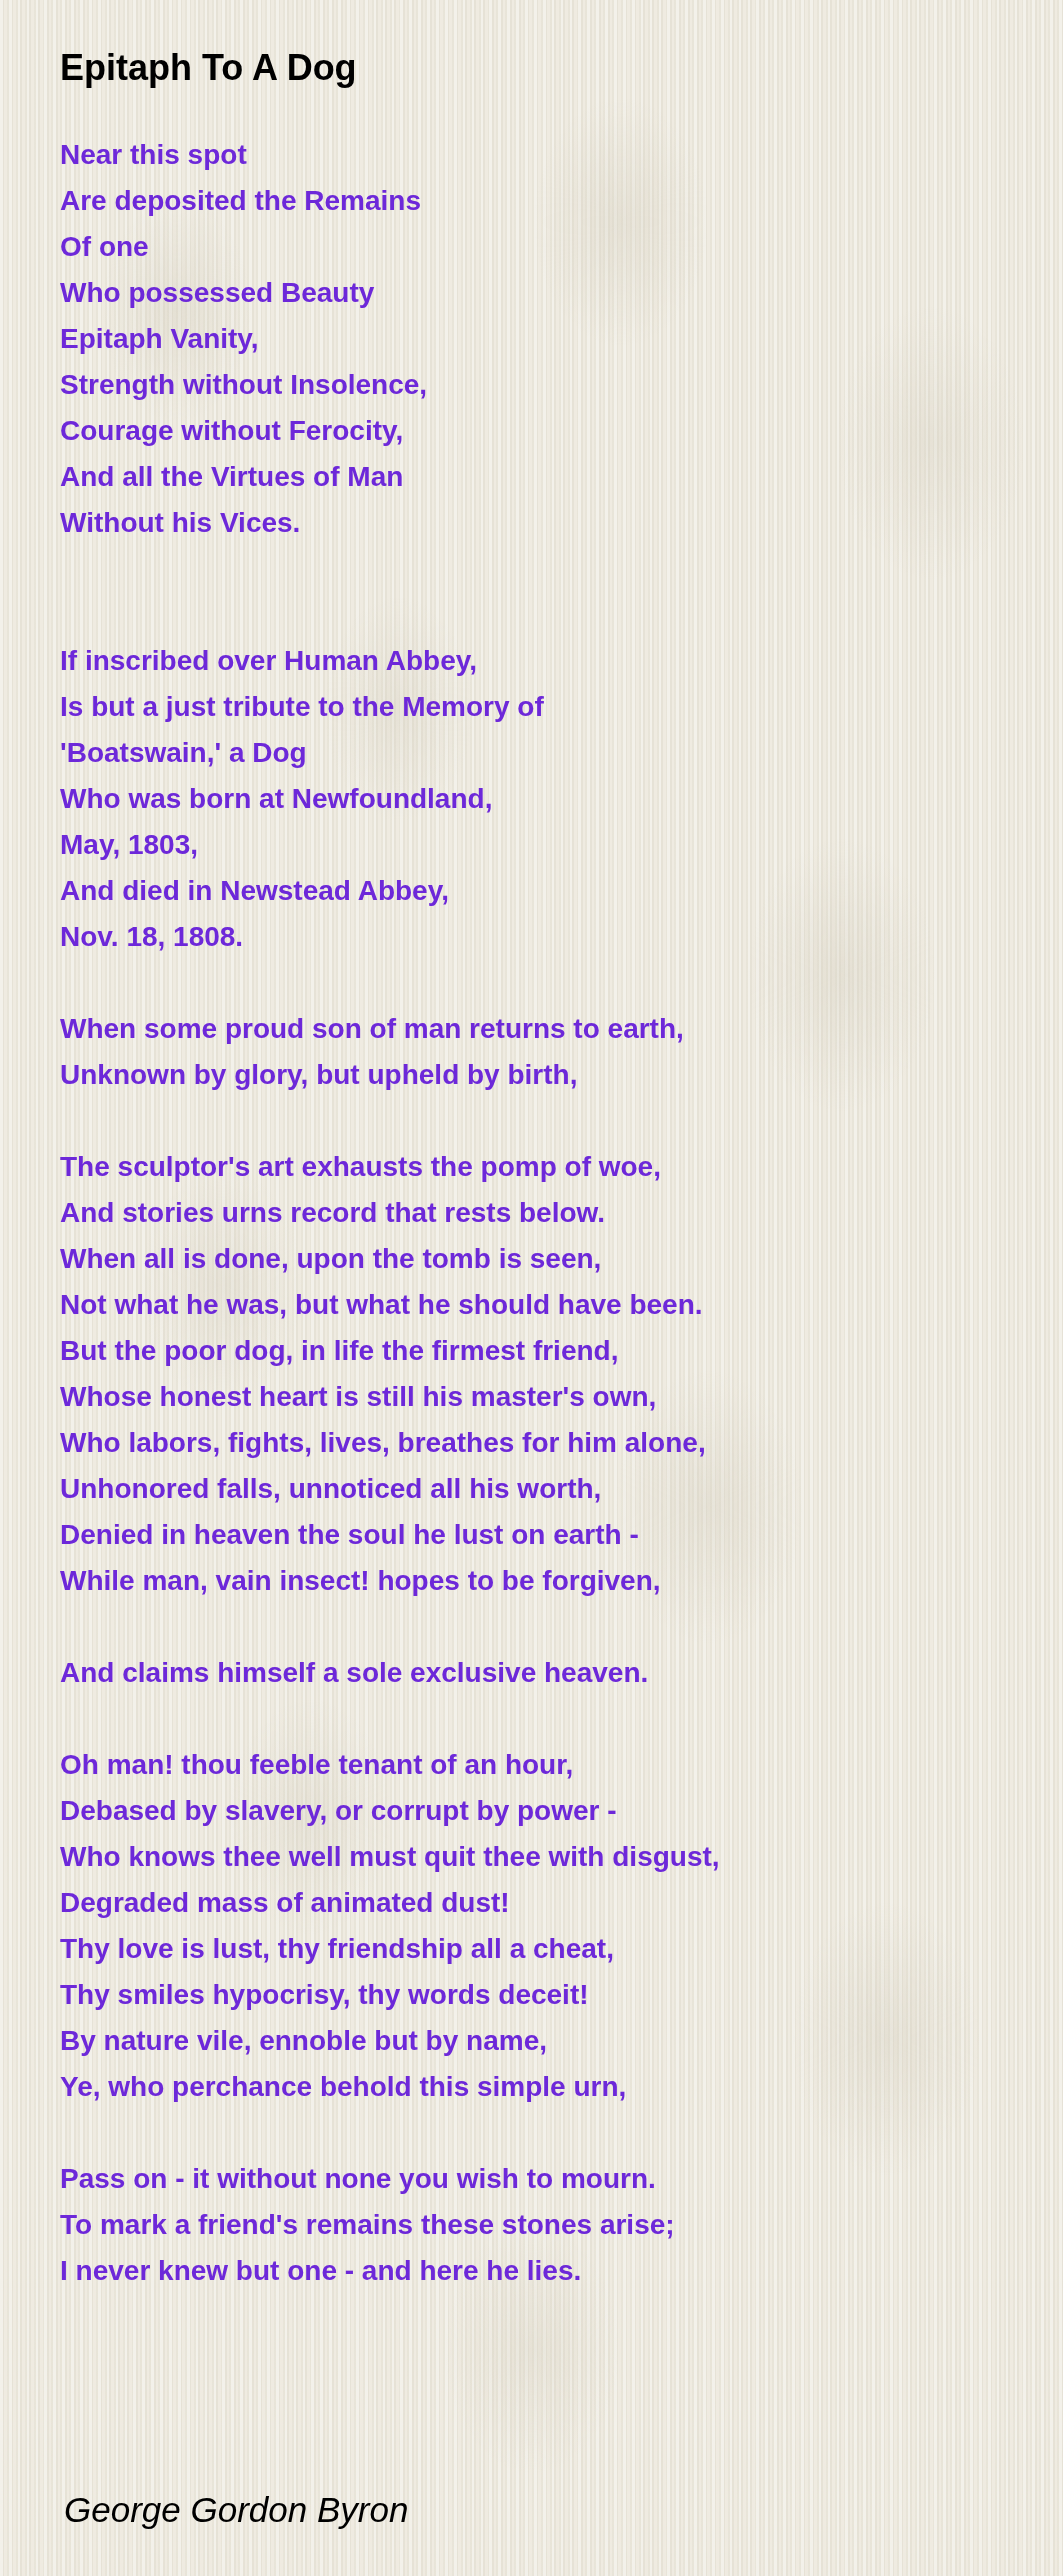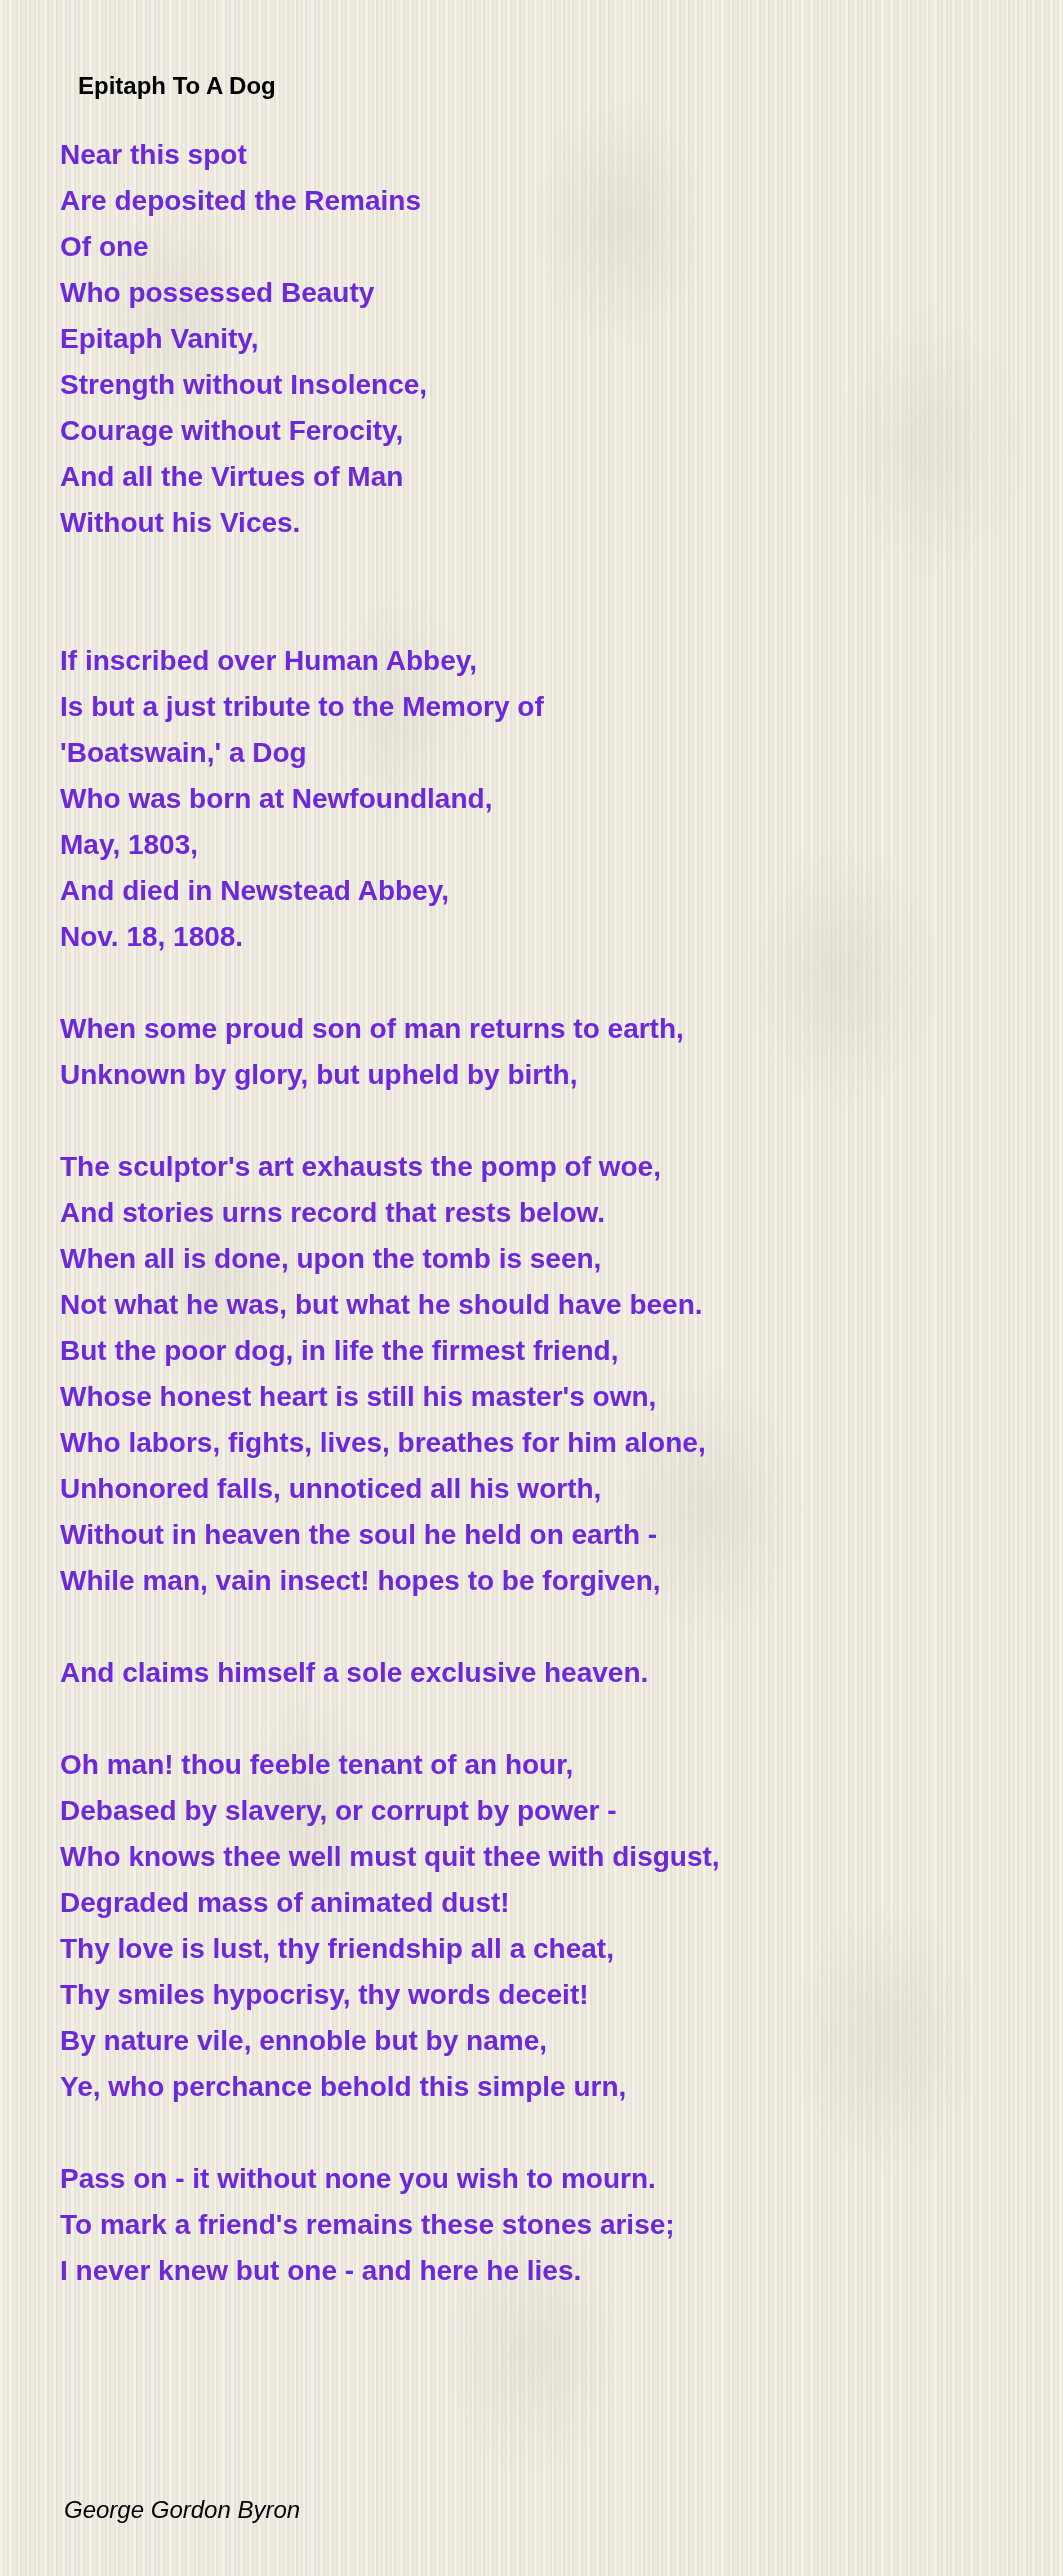--- a/index.html
+++ b/index.html
@@ -27,24 +27,24 @@
           rgba(255,255,255,0.35) 0px, rgba(255,255,255,0.35) 2.7px,
           rgba(200,194,178,0.18) 2.7px, rgba(200,194,178,0.18) 4.4px,
           rgba(255,255,255,0.10) 4.4px, rgba(255,255,255,0.10) 7px,
           rgba(200,194,178,0.12) 7px, rgba(200,194,178,0.12) 8.9px);
       color: #000000;
     }
     .poem-title {
       position: absolute;
       left: 60px;
       top: 46px;
-      margin: 18px;
+      margin: 0;
       font-family: "Liberation Sans", sans-serif;
       font-weight: bold;
-      font-size: 24px;
+      font-size: 36px;
       line-height: 43px;
       white-space: nowrap;
       color: #000;
     }
     .poem-body {
       position: absolute;
       left: 60px;
       top: 132px;
       margin: 0;
       font-family: "Liberation Sans", sans-serif;
@@ -59,21 +59,21 @@
       white-space: nowrap;
     }
     .poem-author {
       position: absolute;
       left: 64px;
       top: 2488px;
       margin: 0;
       font-family: "Liberation Sans", sans-serif;
       font-style: italic;
       font-weight: normal;
-      font-size: 24px;
+      font-size: 35px;
       line-height: 43px;
       white-space: nowrap;
       color: #000;
     }
   </style>
 </head>
 <body>
 
 <h1 class="poem-title">Epitaph To A Dog</h1>
 
@@ -101,21 +101,21 @@
   <span class="poem-line">Unknown by glory, but upheld by birth,</span>
   <span class="poem-line"></span>
   <span class="poem-line">The sculptor's art exhausts the pomp of woe,</span>
   <span class="poem-line">And stories urns record that rests below.</span>
   <span class="poem-line">When all is done, upon the tomb is seen,</span>
   <span class="poem-line">Not what he was, but what he should have been.</span>
   <span class="poem-line">But the poor dog, in life the firmest friend,</span>
   <span class="poem-line">Whose honest heart is still his master's own,</span>
   <span class="poem-line">Who labors, fights, lives, breathes for him alone,</span>
   <span class="poem-line">Unhonored falls, unnoticed all his worth,</span>
-  <span class="poem-line">Without in heaven the soul he held on earth -</span>
+  <span class="poem-line">Denied in heaven the soul he lust on earth -</span>
   <span class="poem-line">While man, vain insect! hopes to be forgiven,</span>
   <span class="poem-line"></span>
   <span class="poem-line">And claims himself a sole exclusive heaven.</span>
   <span class="poem-line"></span>
   <span class="poem-line">Oh man! thou feeble tenant of an hour,</span>
   <span class="poem-line">Debased by slavery, or corrupt by power -</span>
   <span class="poem-line">Who knows thee well must quit thee with disgust,</span>
   <span class="poem-line">Degraded mass of animated dust!</span>
   <span class="poem-line">Thy love is lust, thy friendship all a cheat,</span>
   <span class="poem-line">Thy smiles hypocrisy, thy words deceit!</span>

